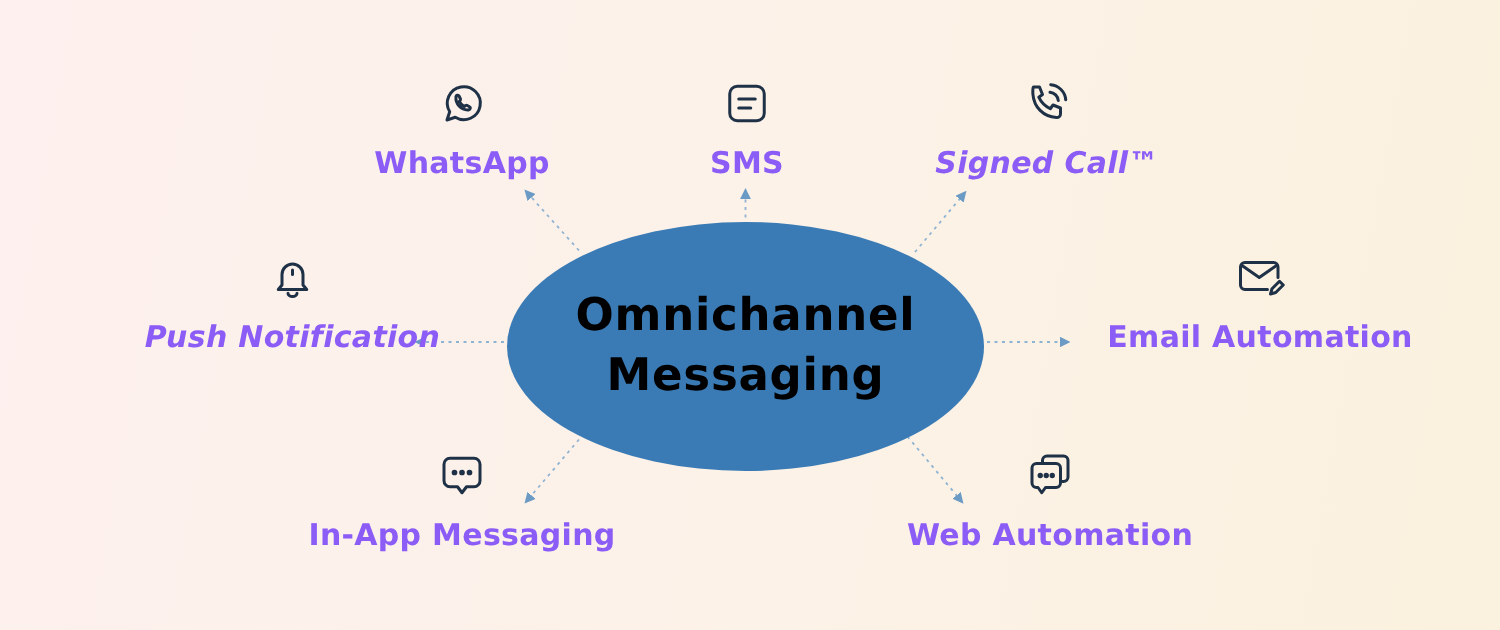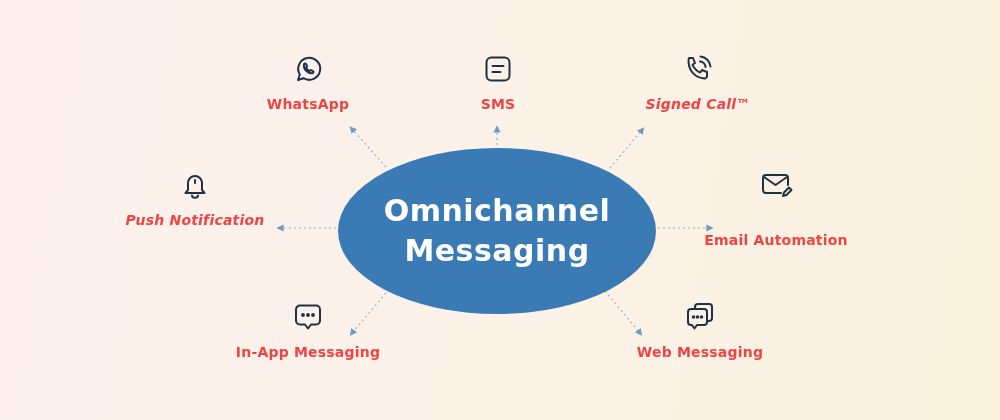--- a/index.html
+++ b/index.html
@@ -7,25 +7,25 @@
     width:1000px; height:420px; overflow:hidden; position:relative;
     background: linear-gradient(100deg, #fdf0ee 0%, #fcf2e8 50%, #faf1de 100%);
     font-family: "DejaVu Sans", "Liberation Sans", sans-serif;
   }
   .canvas { position:absolute; left:0; top:0; width:1000px; height:420px; }
   svg.lines { position:absolute; left:0; top:0; }
   .hub {
     position:absolute; left:338px; top:148px; width:318px; height:166px;
     border-radius:50%; background:#3a7bb5;
     display:flex; flex-direction:column; align-items:center; justify-content:center;
-    color:#ffffff; font-size:30px; font-weight:600; line-height:40px; letter-spacing:0.5px;
+    color:#000000; font-size:30px; font-weight:600; line-height:40px; letter-spacing:0.5px;
   }
   .node { position:absolute; display:flex; flex-direction:column; align-items:center; }
   .node .icon { width:34px; height:34px; display:flex; align-items:center; justify-content:center; margin-bottom:10px; }
-  .node .label { color:#ef4444; font-size:14px; font-weight:600; white-space:nowrap; letter-spacing:0.2px; }
+  .node .label { color:#8b5cf6; font-size:20px; font-weight:600; white-space:nowrap; letter-spacing:0.2px; }
 </style>
 </head>
 <body>
 
 <div class="canvas">
 
   <svg class="lines" width="1000" height="420">
     <defs>
       <marker id="arr" markerWidth="6" markerHeight="6" refX="3" refY="3" orient="auto">
         <path d="M0,0 L6,3 L0,6 z" fill="#6b9bc4"></path>
@@ -83,21 +83,21 @@
     <span class="icon">
       <svg width="32" height="32" viewBox="0 0 32 32" fill="none" stroke="#1f3147" stroke-width="2" stroke-linecap="round" stroke-linejoin="round">
         <path d="M9 21 L9 14 A7 7 0 0 1 23 14 L23 21 L25.5 24 L6.5 24 Z"></path>
         <path d="M13 26.5 A3 2.2 0 0 0 19 26.5"></path>
         <line x1="16" y1="11" x2="16" y2="14"></line>
       </svg>
     </span>
     <span class="label">Push Notification</span>
   </div>
 
-  <div class="node" style="left:696px; top:168px; width:160px;gap:20px;">
+  <div class="node" style="left:760px; top:168px; width:160px;">
     <span class="icon">
       <svg width="34" height="32" viewBox="0 0 34 32" fill="none" stroke="#1f3147" stroke-width="2" stroke-linecap="round" stroke-linejoin="round">
         <path d="M22 24 L7 24 A3 3 0 0 1 4 21 L4 9 A3 3 0 0 1 7 6 L26 6 A3 3 0 0 1 29 9 L29 16"></path>
         <path d="M5 8 L16.5 16 L28 8"></path>
         <path d="M24 27 L25 23.5 L30 18.5 L32.5 21 L27.5 26 Z"></path>
       </svg>
     </span>
     <span class="label">Email Automation</span>
   </div>
 
@@ -116,16 +116,16 @@
   <div class="node" style="left:630px; top:300px; width:140px;">
     <span class="icon">
       <svg width="32" height="32" viewBox="0 0 32 32" fill="none" stroke="#1f3147" stroke-width="2" stroke-linecap="round" stroke-linejoin="round">
         <path d="M11 7.5 L11 6 A3 3 0 0 1 14 3 L25 3 A3 3 0 0 1 28 6 L28 17 A3 3 0 0 1 25 20 L23.5 20"></path>
         <path d="M7 8 L20 8 A3 3 0 0 1 23 11 L23 21 A3 3 0 0 1 20 24 L13 24 L10.5 27.5 L8 24 L7 24 A3 3 0 0 1 4 21 L4 11 A3 3 0 0 1 7 8 Z"></path>
         <circle cx="9.5" cy="16" r="0.8" fill="#1f3147"></circle>
         <circle cx="13.5" cy="16" r="0.8" fill="#1f3147"></circle>
         <circle cx="17.5" cy="16" r="0.8" fill="#1f3147"></circle>
       </svg>
     </span>
-    <span class="label">Web Messaging</span>
+    <span class="label">Web Automation</span>
   </div>
 
 </div>
 
 </body></html>

